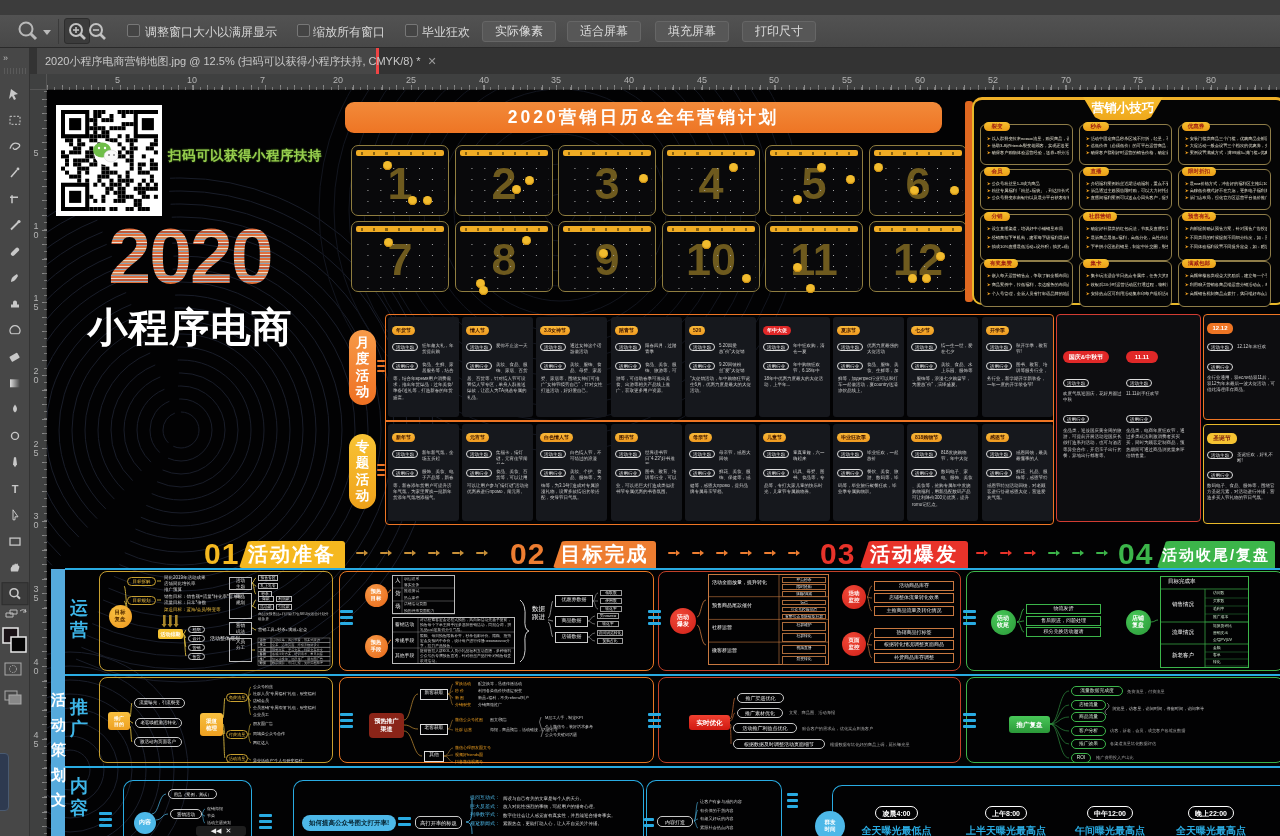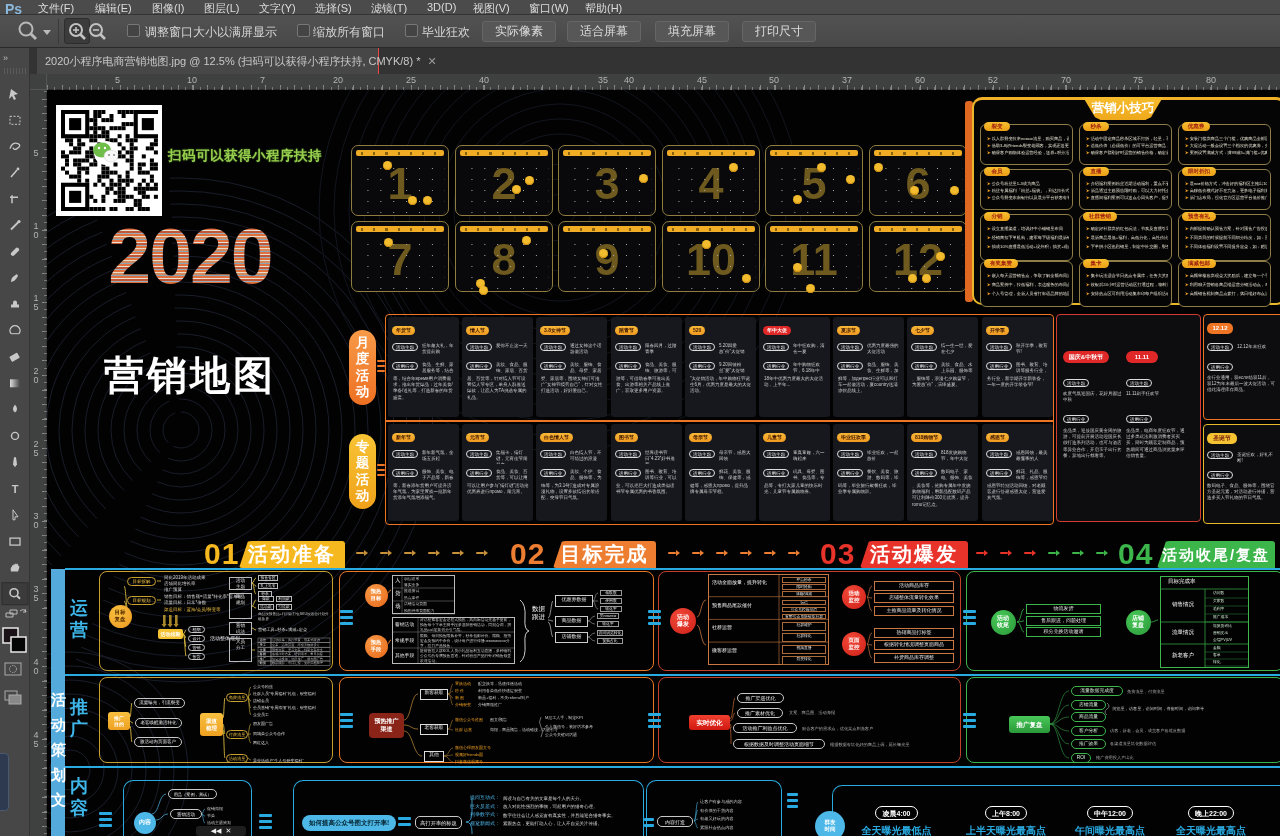--- a/index.html
+++ b/index.html
@@ -6,21 +6,21 @@
 .abs{position:absolute;}
 
 #menubar{left:0;top:0;width:1280px;height:15px;background:#4b4b4b;border-bottom:1px solid #333;color:#dcdcdc;font-size:11px;}
 #menubar span{position:absolute;top:1px;}
 #pslogo{color:#8cb8dc;font-weight:bold;font-size:14px;left:5px;top:-1px;letter-spacing:0px;}
 #optbar{left:0;top:15px;width:1280px;height:33px;background:linear-gradient(#525252,#484848);border-bottom:1px solid #2a2a2a;color:#d6d6d6;font-size:12px;}
 .optbtn{position:absolute;top:6px;height:21px;line-height:19px;padding:0 12px;border:1px solid #666;border-radius:3px;background:#575757;color:#ddd;font-size:12px;}
 .chk{position:absolute;top:9px;width:13px;height:13px;border:1px solid #777;background:#444;border-radius:2px;}
 .optlbl{position:absolute;top:9px;font-size:12px;color:#d6d6d6;}
 #tabrow{left:30px;top:48px;width:1250px;height:26px;background:#333333;}
-#tab1{position:absolute;left:7px;top:0;width:342px;height:26px;background:#474747;border-right:1px solid #ef4444;color:#c8c8c8;font-size:11px;line-height:26px;padding-left:8px;white-space:nowrap;}
+#tab1{position:absolute;left:7px;top:0;width:342px;height:26px;background:#474747;border-right:3px solid #ef4444;color:#c8c8c8;font-size:11px;line-height:26px;padding-left:8px;white-space:nowrap;}
 #toolcol{left:0;top:48px;width:30px;height:788px;background:#474747;border-right:1px solid #333;}
 #vruler{left:30px;top:74px;width:17px;height:762px;background:#3f4040;border-right:1px solid #2e2e2e;}
 #hruler{left:47px;top:74px;width:1233px;height:16px;background:#3f4040;border-bottom:1px solid #2e2e2e;}
 #rcorner{left:30px;top:74px;width:17px;height:16px;background:#3f4040;border-right:1px solid #555;border-bottom:1px solid #555;}
 .rnum{position:absolute;color:#b4b4b4;font-size:9px;}
 
 #poster{left:47px;top:90px;width:1233px;height:746px;background:#020203;overflow:hidden;}
 .cal{position:absolute;width:98px;height:71px;background:#09090b;border:1px solid #8f7d3f;border-radius:7px;}
 .calhead{position:absolute;left:4px;right:4px;top:4px;height:6px;background:#f0ac24;border-radius:2px;}
 .calnum{position:absolute;width:100%;text-align:center;font-size:45px;font-weight:bold;color:#6e5a1e;line-height:45px;}
@@ -42,34 +42,20 @@
 .nodeb{position:absolute;border-radius:3px;color:#fff;font-weight:bold;text-align:center;display:flex;align-items:center;justify-content:center;}
 .wpill{position:absolute;border:0.9px solid #c8c8c8;border-radius:5px;color:#eee;text-align:center;}
 .ypill{position:absolute;border:0.9px solid #c8a030;border-radius:5px;color:#f0c040;text-align:center;}
 .gpill{position:absolute;border:0.9px solid #3cb54a;border-radius:5px;color:#d8f0d8;text-align:center;}
 .tbox{position:absolute;border:0.8px solid #bbb;color:#e8e8e8;text-align:center;overflow:hidden;}
 .tiny{position:absolute;color:#c6c6c6;font-size:4px;line-height:5.8px;white-space:nowrap;}
 .cyarr{position:absolute;}
 .cyarr div{height:2.6px;background:#29abe2;margin-bottom:3.4px;border-radius:1px;}
 </style></head><body>
 <div id="app">
-    <div id="menubar" class="abs">
-      <span id="pslogo">Ps</span>
-      <span style="left:38px">文件(F)</span>
-      <span style="left:95px">编辑(E)</span>
-      <span style="left:152px">图像(I)</span>
-      <span style="left:204px">图层(L)</span>
-      <span style="left:259px">文字(Y)</span>
-      <span style="left:315px">选择(S)</span>
-      <span style="left:371px">滤镜(T)</span>
-      <span style="left:427px">3D(D)</span>
-      <span style="left:473px">视图(V)</span>
-      <span style="left:529px">窗口(W)</span>
-      <span style="left:585px">帮助(H)</span>
-    </div>
     <div id="optbar" class="abs">
       <svg class="abs" style="left:16px;top:5px" width="26" height="24">
         <circle cx="10" cy="9" r="6.5" fill="none" stroke="#b9b9b9" stroke-width="2"></circle>
         <line x1="14.5" y1="13.5" x2="20" y2="19" stroke="#b9b9b9" stroke-width="3"></line>
       </svg>
       <div class="abs" style="left:43px;top:15px;border-left:4px solid transparent;border-right:4px solid transparent;border-top:5px solid #bbb;"></div>
       <div class="abs" style="left:58px;top:4px;width:1px;height:25px;background:#3a3a3a"></div>
       <div class="abs" style="left:64px;top:3px;width:26px;height:26px;background:#3b3b3b;border:1px solid #2d2d2d;border-radius:3px;"></div>
       <svg class="abs" style="left:68px;top:7px" width="20" height="20">
         <circle cx="8" cy="8" r="6" fill="none" stroke="#c2c2c2" stroke-width="2"></circle>
@@ -146,25 +132,25 @@
     </div>
     <div id="hruler" class="abs">
       <div class="abs" style="left:0;top:0;width:1233px;height:16px;background-image:repeating-linear-gradient(90deg,#888 0 1px,transparent 1px 14.55px);background-position:0 0;background-size:1233px 5px;background-repeat:no-repeat;background-position-y:11px;"></div>
       <div class="abs" style="left:0;top:13px;width:1233px;height:3px;background-image:repeating-linear-gradient(90deg,#777 0 1px,transparent 1px 7.27px);"></div>
       <span class="rnum" style="left:68px;top:1px;">5</span>
       <span class="rnum" style="left:140px;top:1px;">10</span>
       <span class="rnum" style="left:213px;top:1px;">7</span>
       <span class="rnum" style="left:286px;top:1px;">20</span>
       <span class="rnum" style="left:359px;top:1px;">25</span>
       <span class="rnum" style="left:432px;top:1px;">40</span>
-      <span class="rnum" style="left:504px;top:1px;margin-left:47px;">35</span>
+      <span class="rnum" style="left:504px;top:1px;">35</span>
       <span class="rnum" style="left:577px;top:1px;">40</span>
       <span class="rnum" style="left:650px;top:1px;">45</span>
       <span class="rnum" style="left:722px;top:1px;">50</span>
-      <span class="rnum" style="left:795px;top:1px;">37</span>
+      <span class="rnum" style="left:795px;top:1px;">55</span>
       <span class="rnum" style="left:868px;top:1px;">60</span>
       <span class="rnum" style="left:941px;top:1px;">52</span>
       <span class="rnum" style="left:1014px;top:1px;">70</span>
       <span class="rnum" style="left:1086px;top:1px;">75</span>
       <span class="rnum" style="left:1159px;top:1px;">80</span>
     </div>
     <div id="vruler" class="abs">
       <div class="abs" style="left:12px;top:10px;width:5px;height:752px;background-image:repeating-linear-gradient(180deg,#888 0 1px,transparent 1px 14.55px);"></div>
       <div class="abs" style="left:14px;top:10px;width:3px;height:752px;background-image:repeating-linear-gradient(180deg,#777 0 1px,transparent 1px 7.27px);"></div>
       <div class="rnum" style="left:2px;top:2px;line-height:9px;text-align:center;width:8px;">0</div>
@@ -589,21 +575,22 @@
         <ellipse cx="41" cy="40" rx="9" ry="7.5" fill="#6fbe49"></ellipse>
         <circle cx="38" cy="38" r="1.2" fill="#fff"></circle>
         <circle cx="44" cy="38" r="1.2" fill="#fff"></circle>
         <path d="M36 46 l3-2 2 1 z" fill="#6fbe49"></path>
         <ellipse cx="50" cy="46" rx="7" ry="6" fill="#f8f8f8" stroke="#ccc" stroke-width="0.5"></ellipse>
         <circle cx="48" cy="45" r="1" fill="#888"></circle>
         <circle cx="53" cy="45" r="1" fill="#888"></circle>
       </svg>
       <div class="abs" style="left:121px;top:57px;font-size:13.5px;font-weight:bold;color:#97ce4e;text-shadow:0 0 2px #4a7a20;letter-spacing:0.5px;">扫码可以获得小程序扶持</div>
       <div class="abs" style="left:37px;top:132px;width:212px;text-align:center;font-size:77px;line-height:68px;font-weight:900;letter-spacing:-2px;background:repeating-linear-gradient(180deg,#e0703a 0 1.7px,#e8dcc8 1.7px 3.2px,#d4885c 3.2px 4.6px,#8aa4b8 4.6px 6px,#e07040 6px 7.6px,#e8e0d0 7.6px 9px,#c05838 9px 10.6px,#98aebe 10.6px 12px);-webkit-background-clip:text;background-clip:text;color:transparent;">2020</div>
-      <div class="abs" style="left:29px;top:258px;width:228px;text-align:center;font-size:40px;font-weight:900;color:#fff;letter-spacing:3px;">营销地图</div>
+      <div class="abs" style="left:29px;top:210px;width:228px;text-align:center;font-size:40px;font-weight:900;color:#fff;letter-spacing:1px;">小程序电商</div>
+      <div class="abs" style="left:298px;top:12px;width:597px;height:31px;background:linear-gradient(#f28a3a,#ee7524);border-radius:9px;color:#fff;font-weight:bold;font-size:17.5px;text-align:center;line-height:31px;letter-spacing:3px;">2020营销日历&amp;全年营销计划</div>
       <div class="cal" style="left:304px;top:55px;">
         <div class="calhead"></div>
         <div class="abs" style="left:9px;right:9px;top:5.5px;height:3px;background-image:repeating-linear-gradient(90deg,rgba(125,90,14,0.9) 0 2.2px,transparent 2.2px 12.2px);"></div>
         <div class="calnum" style="top:15px;">1</div>
         <div class="caldays"></div>
         <div class="goldc" style="left:31px;top:15px;"></div>
         <div class="goldc" style="left:56px;top:50px;"></div>
         <div class="goldc" style="left:71px;top:50px;"></div>
       </div>
       <div class="cal" style="left:408px;top:55px;">

